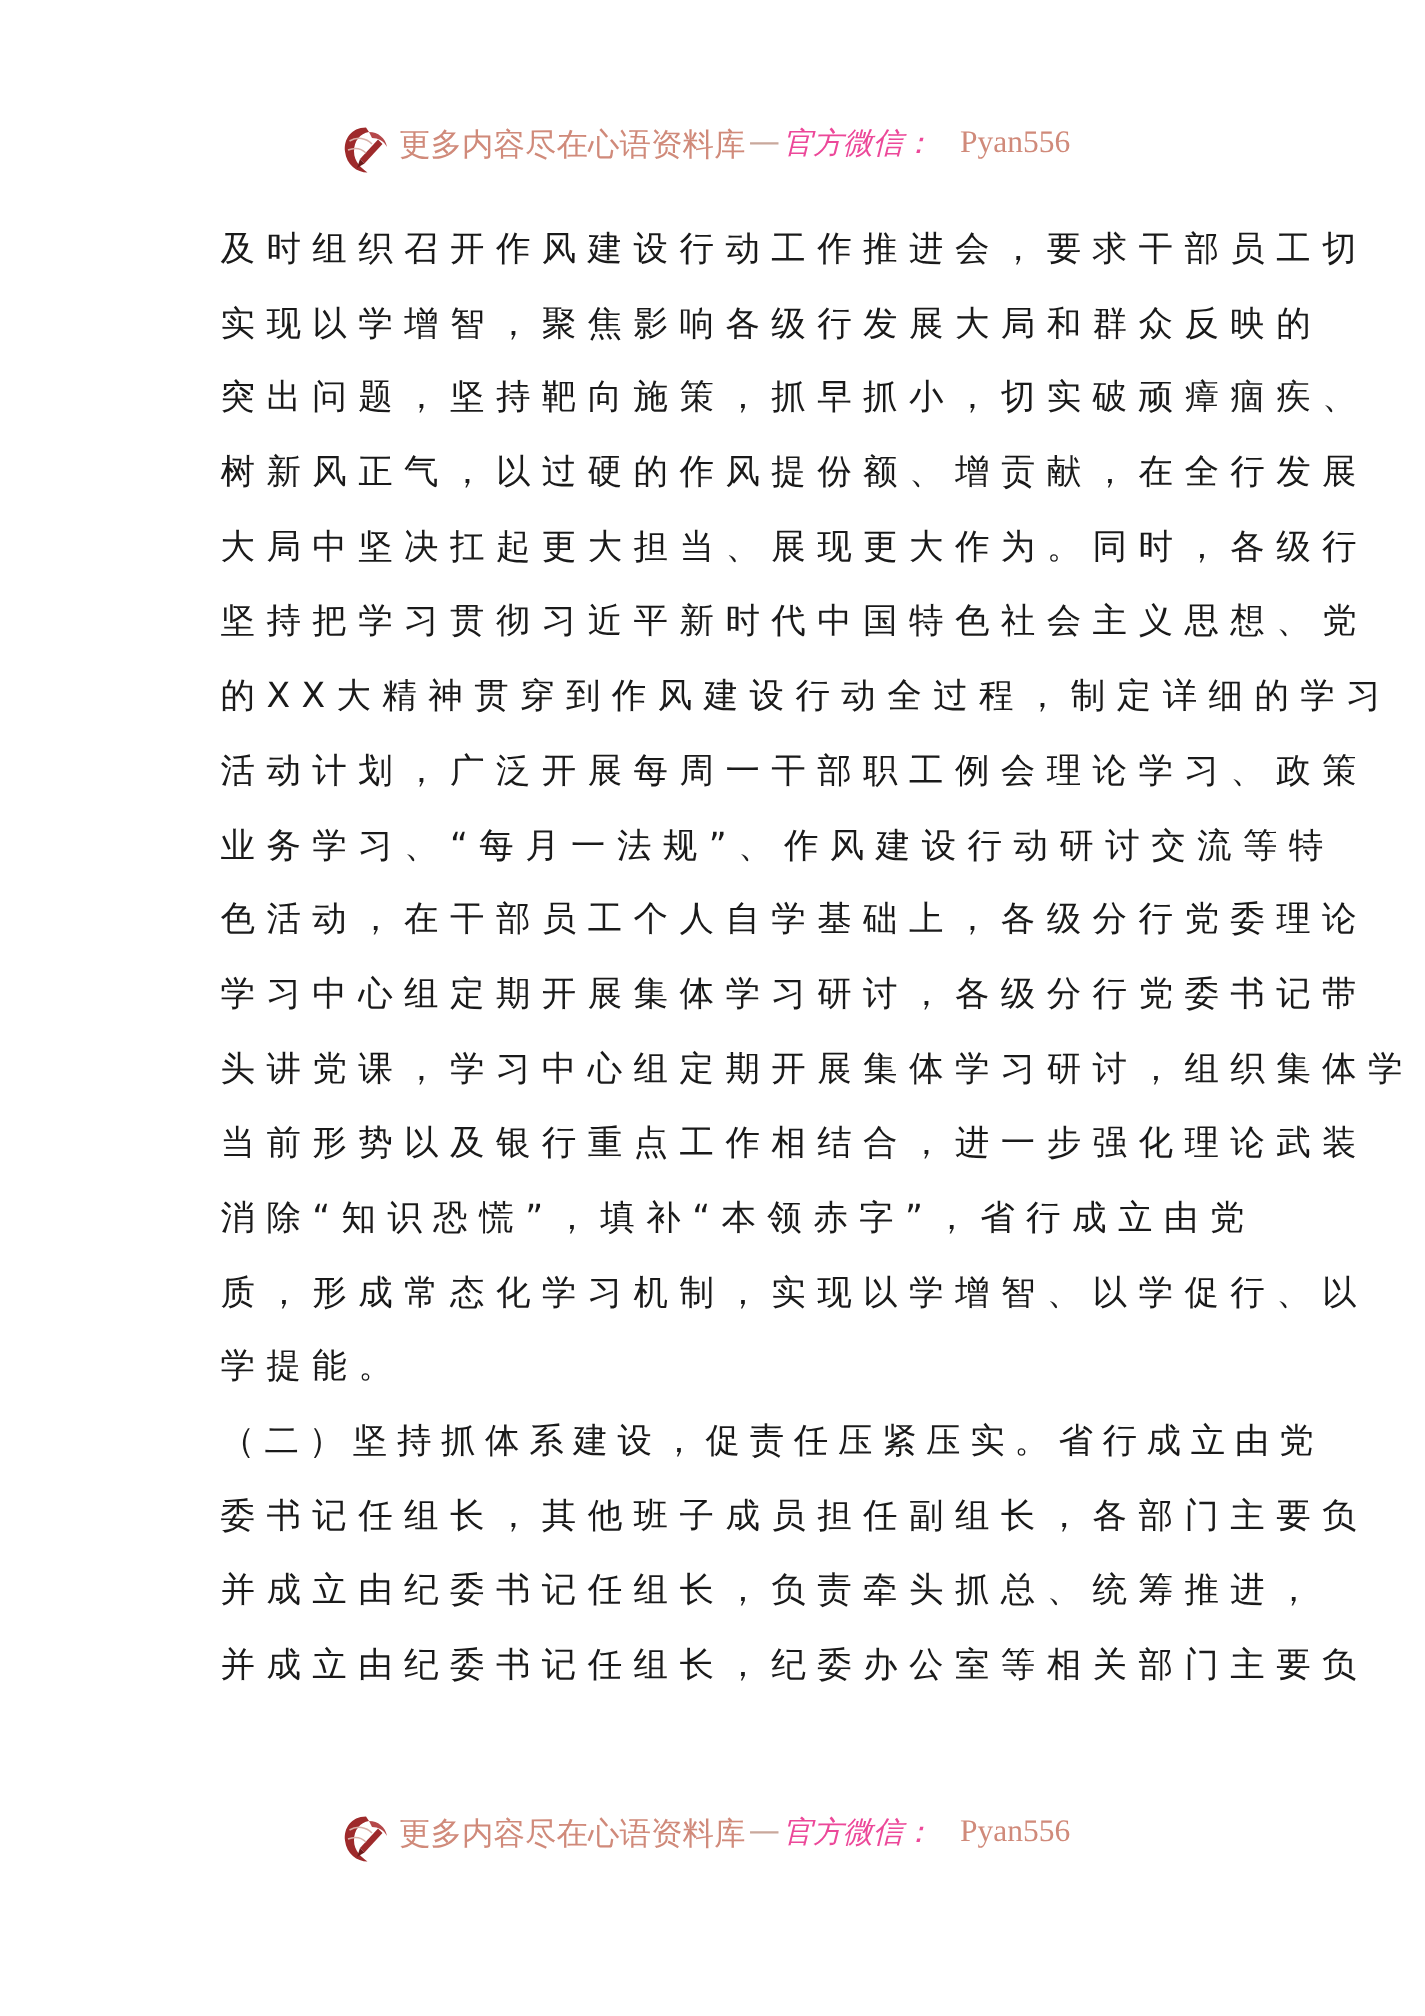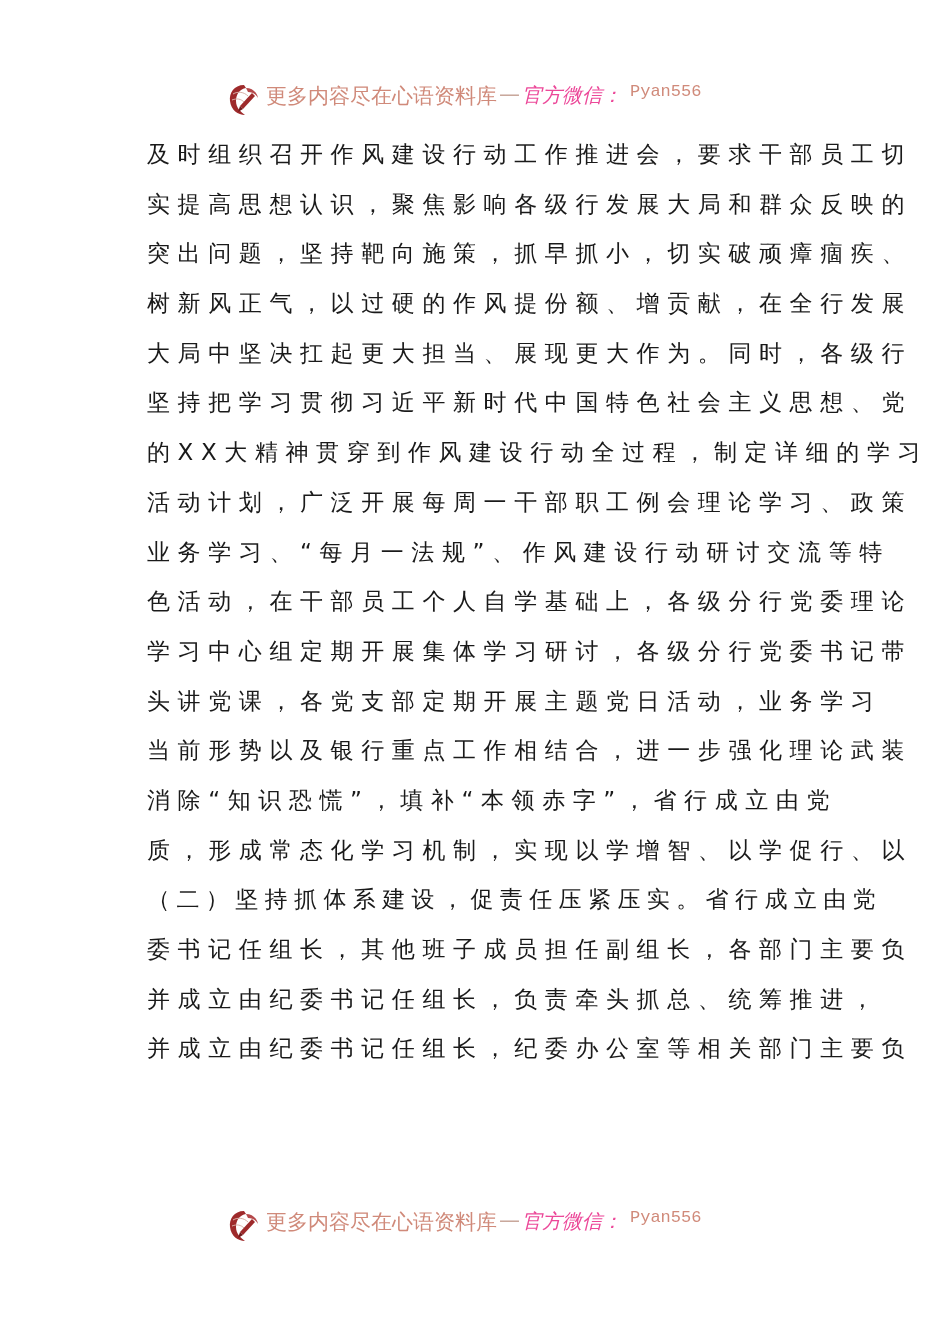--- a/index.html
+++ b/index.html
@@ -41,29 +41,29 @@
     font-size: 21px;
     margin: 0 2px;
   }
   .banner-wechat {
     font-family: "DejaVu Serif", "Liberation Serif", serif;
     font-size: 20px;
     color: #ec4899;
     font-style: italic;
   }
   .banner-id {
-    font-family: Liberation Mono, monospace;
-    font-size: 17px;
+    font-family: Liberation Serif, serif;
+    font-size: 21px;
     color: #d08a7a;
-    margin-left: 8px;
+    margin-left: 18px;
   }
   .doc-body {
     position: absolute;
     left: 147px;
-    top: 132px;
+    top: 144px;
     width: 660px;
   }
   .line {
     height: 49.7px;
     line-height: 44px;
     font-size: 23px;
     letter-spacing: 7.6px;
     white-space: nowrap;
     color: #1a1a1a;
   }
@@ -85,34 +85,35 @@
     </svg>
   </span>
   <span class="banner-main">更多内容尽在心语资料库</span>
   <span class="banner-dash">—</span>
   <span class="banner-wechat">官方微信：</span>
   <span class="banner-id">Pyan556</span>
 </div>
 
 <div class="doc-body">
   <div class="line">及时组织召开作风建设行动工作推进会，要求干部员工切</div>
-  <div class="line">实提高思想认识，聚焦影响各级行发展大局和群众反映的</div>
+  <div class="line">实现以学增智，聚焦影响各级行发展大局和群众反映的</div>
   <div class="line">突出问题，坚持靶向施策，抓早抓小，切实破顽瘴痼疾、</div>
   <div class="line">树新风正气，以过硬的作风提份额、增贡献，在全行发展</div>
   <div class="line">大局中坚决扛起更大担当、展现更大作为。同时，各级行</div>
   <div class="line">坚持把学习贯彻习近平新时代中国特色社会主义思想、党</div>
   <div class="line">的XX大精神贯穿到作风建设行动全过程，制定详细的学习</div>
   <div class="line">活动计划，广泛开展每周一干部职工例会理论学习、政策</div>
   <div class="line">业务学习、“每月一法规”、作风建设行动研讨交流等特</div>
   <div class="line">色活动，在干部员工个人自学基础上，各级分行党委理论</div>
   <div class="line">学习中心组定期开展集体学习研讨，各级分行党委书记带</div>
-  <div class="line">头讲党课，各党支部定期开展主题党日活动，业务学习</div>
+  <div class="line">头讲党课，学习中心组定期开展集体学习研讨，组织集体学</div>
   <div class="line">当前形势以及银行重点工作相结合，进一步强化理论武装</div>
   <div class="line">消除“知识恐慌”，填补“本领赤字”，省行成立由党</div>
   <div class="line">质，形成常态化学习机制，实现以学增智、以学促行、以</div>
+  <div class="line short">学提能。</div>
   <div class="line heading">（二）坚持抓体系建设，促责任压紧压实。省行成立由党</div>
   <div class="line">委书记任组长，其他班子成员担任副组长，各部门主要负</div>
   <div class="line">并成立由纪委书记任组长，负责牵头抓总、统筹推进，</div>
   <div class="line">并成立由纪委书记任组长，纪委办公室等相关部门主要负</div>
 </div>
 
 <div class="banner bottom">
   <span class="logo">
     <svg width="36" height="36" viewBox="0 0 36 36">
       <path d="M18 3 C8 3 3 11 4 19 C5 28 12 33 19 33 C15 30 10 26 10 19 C10 12 14 7 20 6 Z" fill="#9e2a2b"></path>

